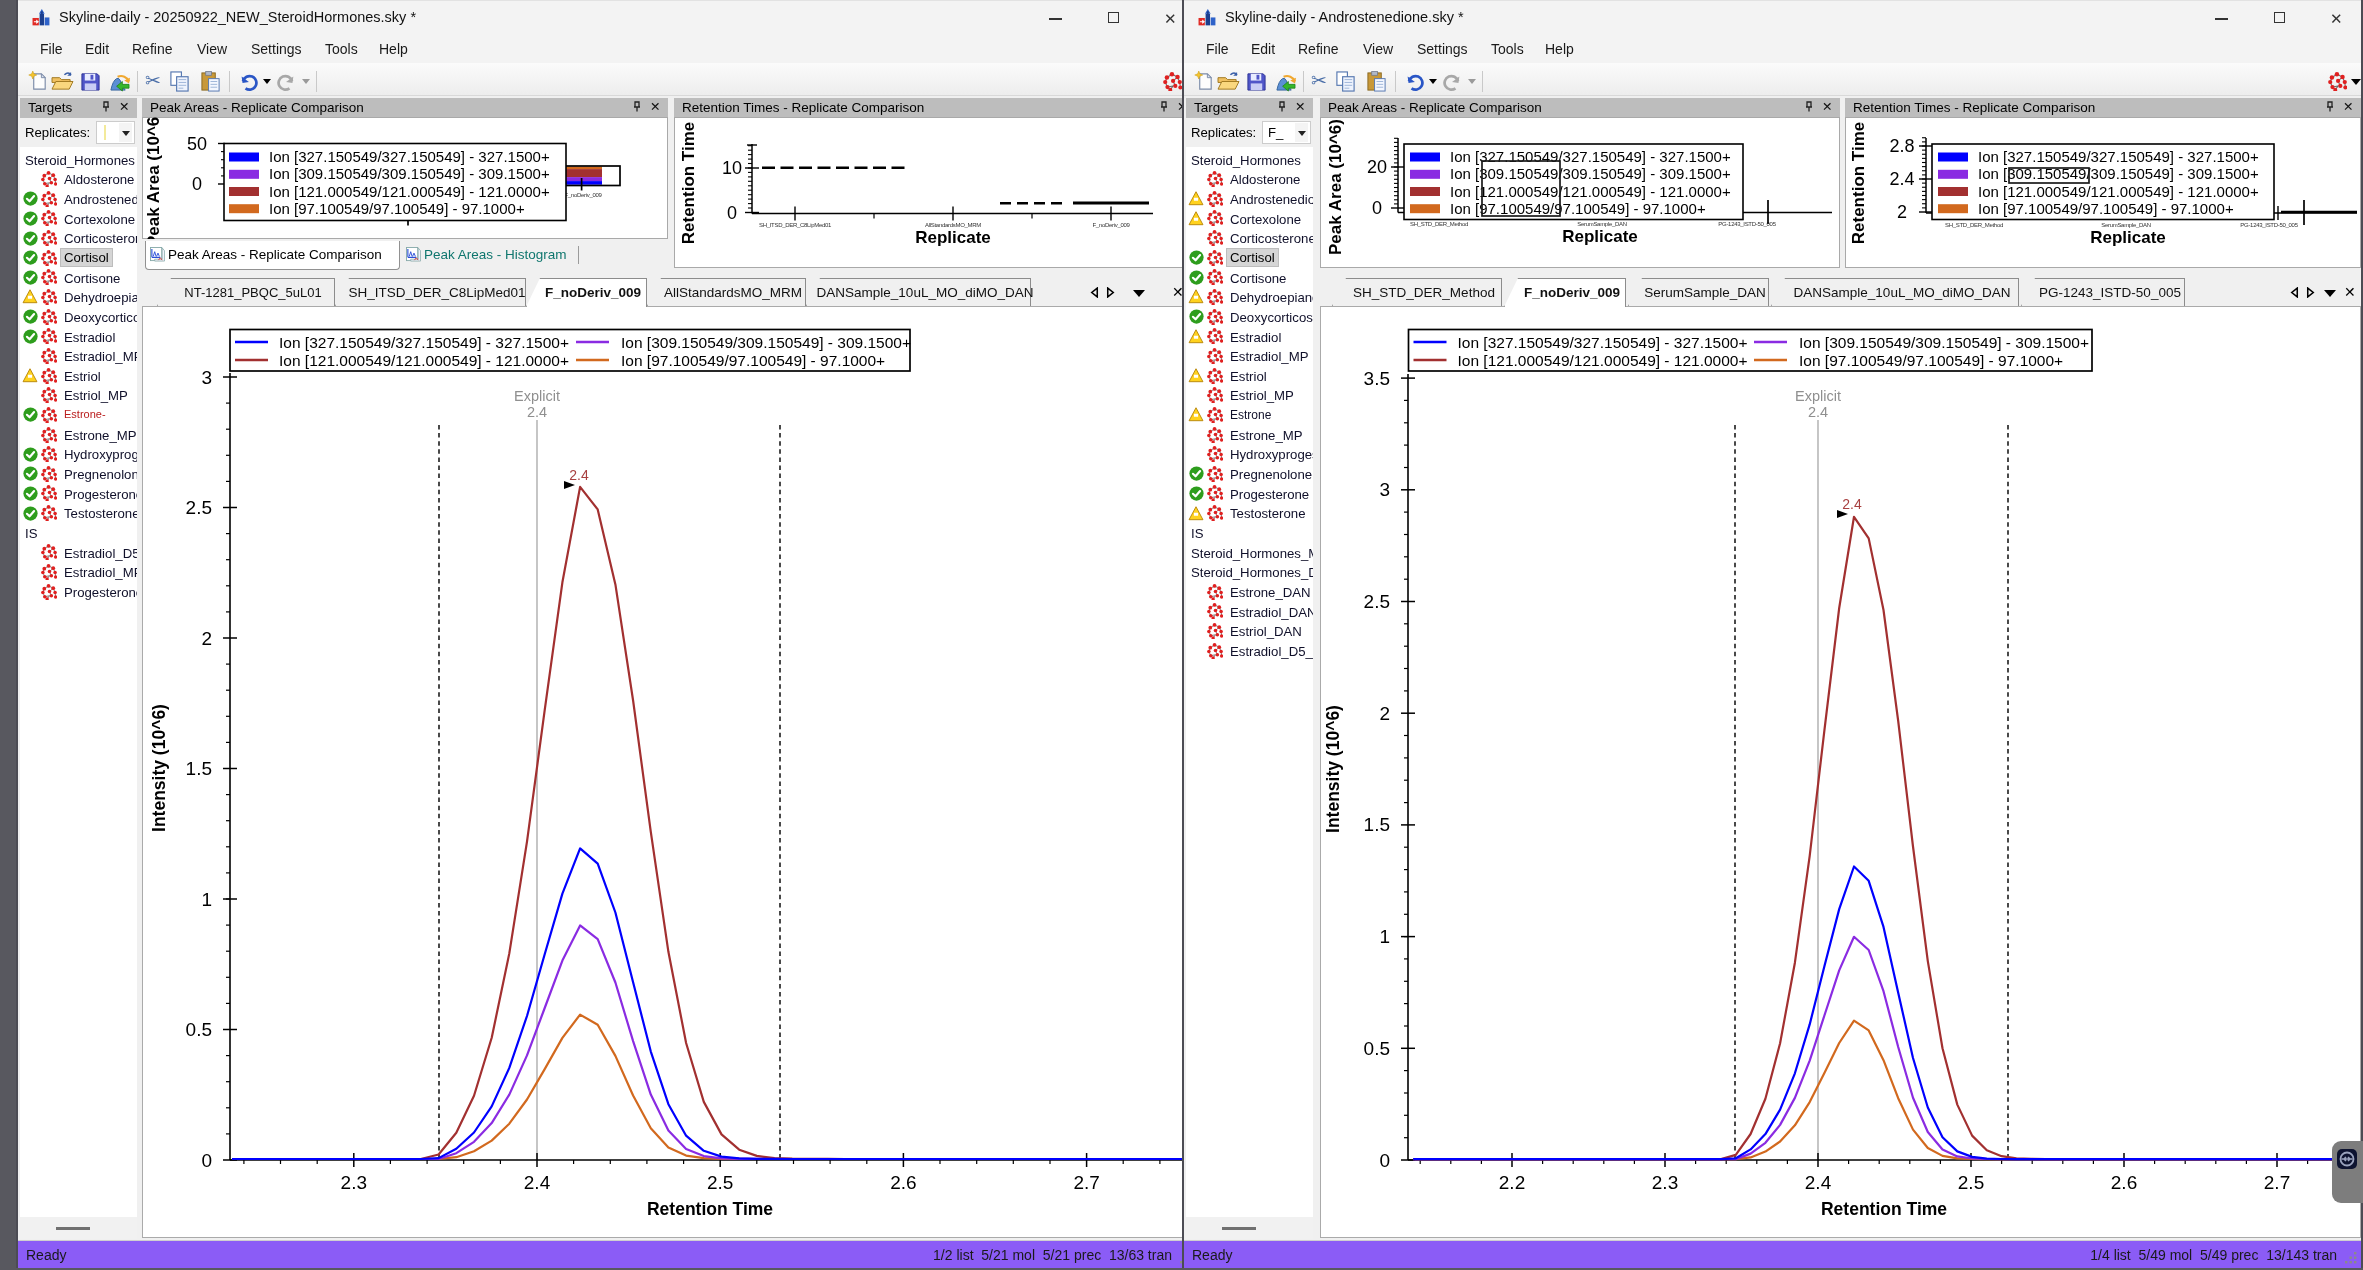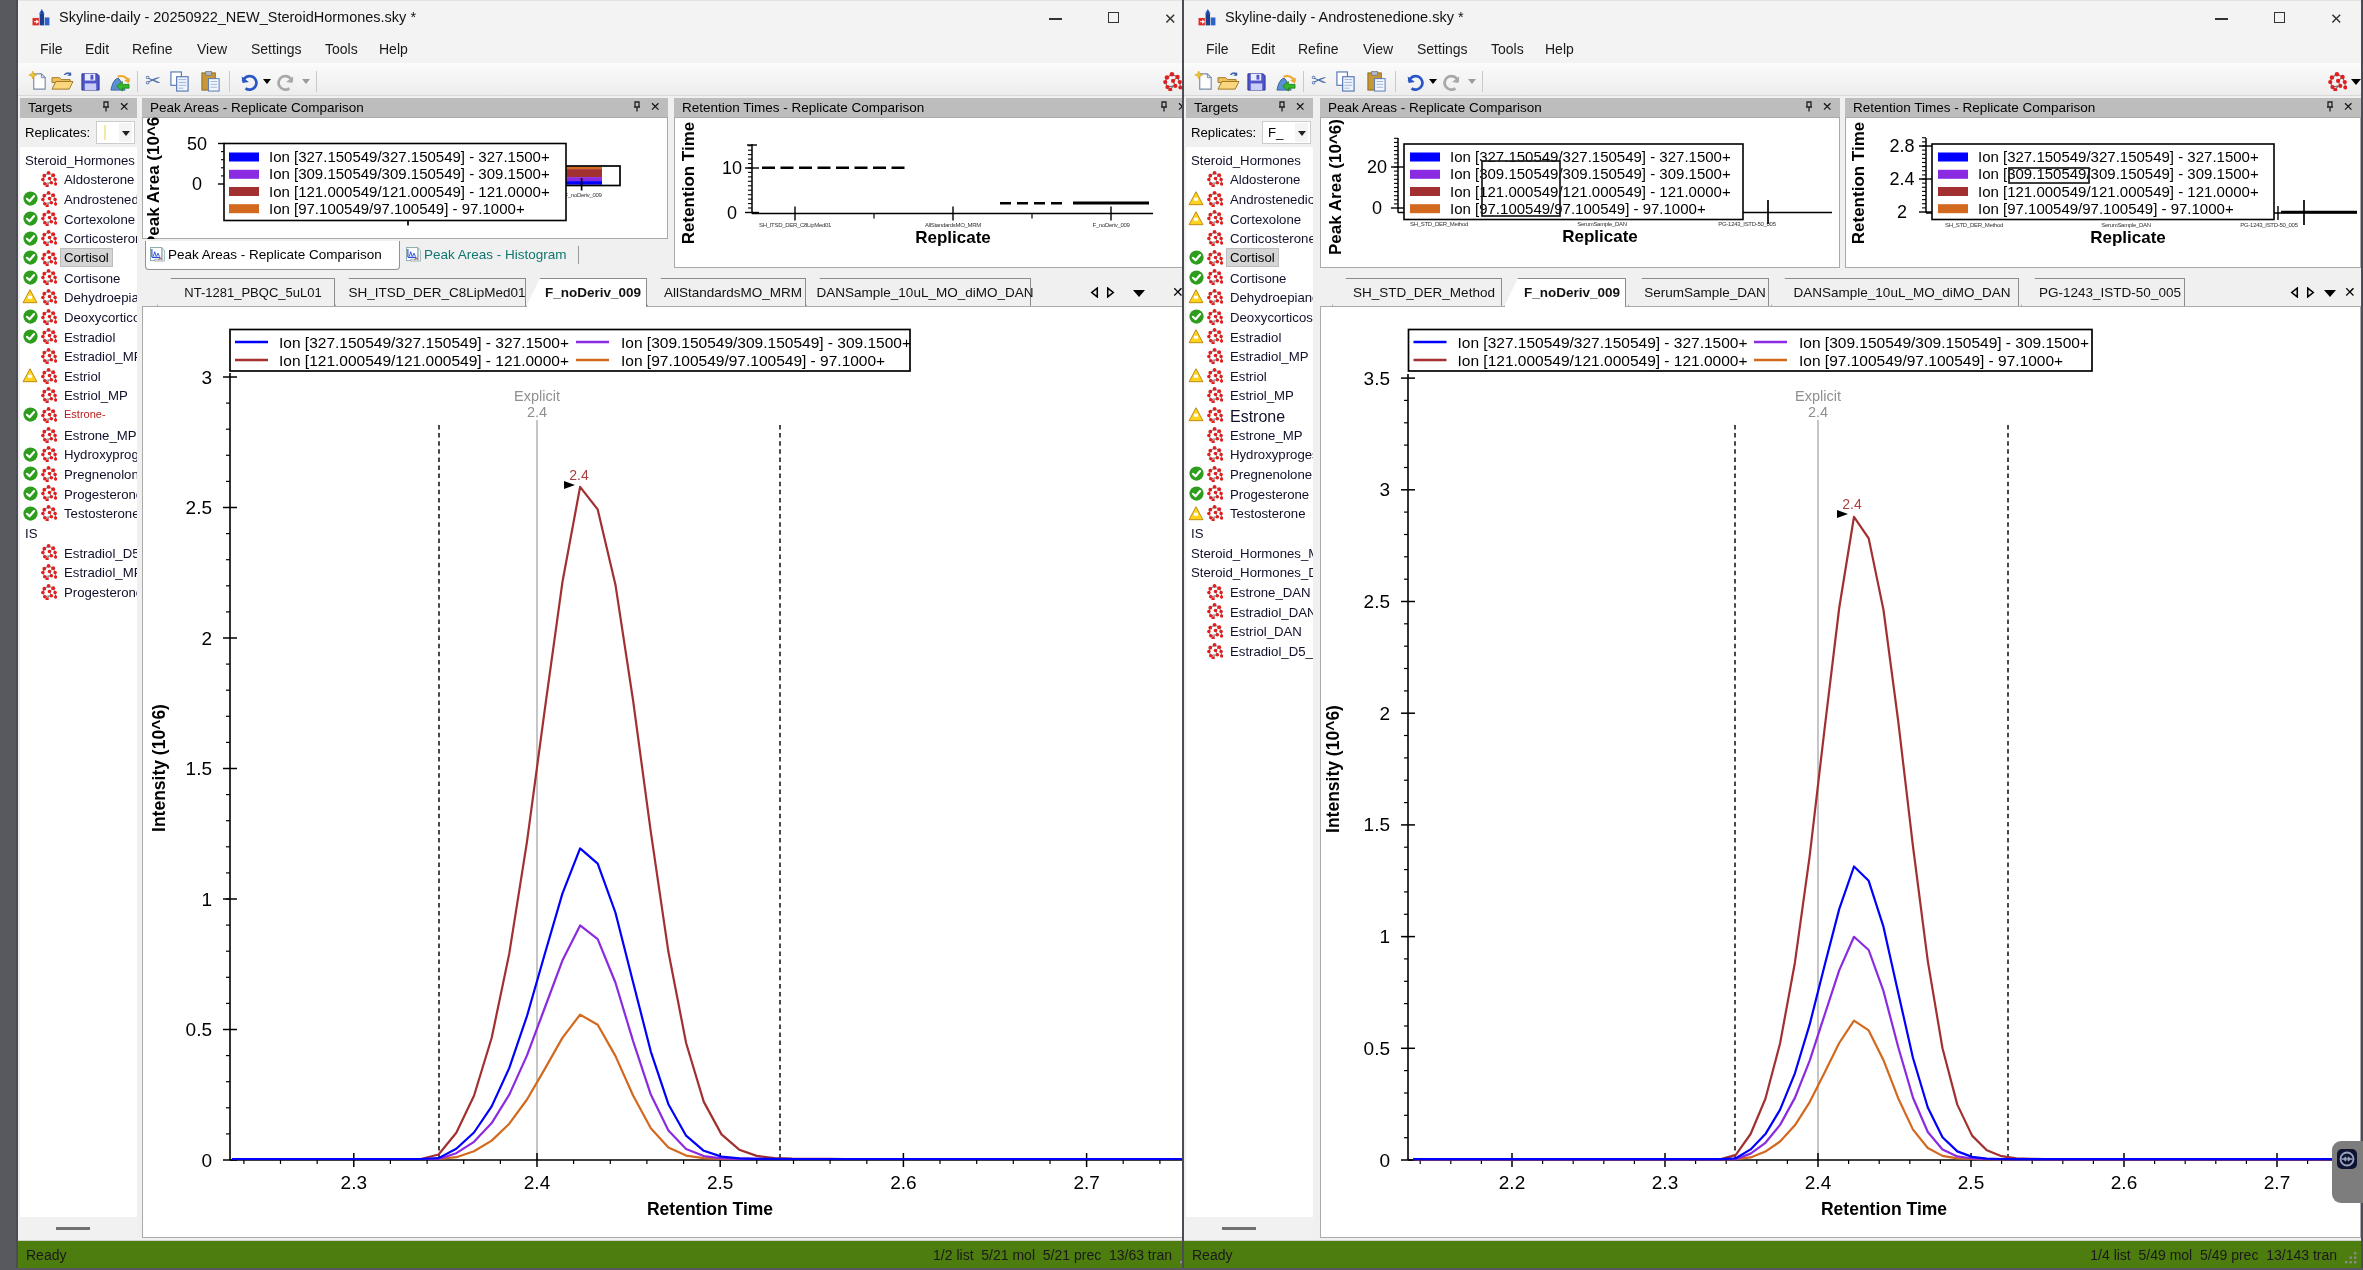--- a/index.html
+++ b/index.html
@@ -6,21 +6,21 @@
 .win{position:absolute;top:0;height:1268px;background:#f0f0f0;border-left:2px solid #4c4c54;border-right:2px solid #4c4c54;overflow:hidden}
 .tbar{position:absolute;left:0;top:0;right:0;height:33px;background:#f3f3f3;border-top:1px solid #e2e2e2}
 .ttext{position:absolute;left:41px;top:8px;font-size:14.5px;color:#111}
 .mbar{position:absolute;left:0;top:33px;right:0;height:30px;background:#f3f3f3;font-size:14px;color:#1a1a1a}
 .tool{position:absolute;left:0;top:63px;right:0;height:33px;background:linear-gradient(#fbfbfb,#ededed);border-bottom:1px solid #d9d9d9}
 .cap{position:absolute;height:20px;background:#bdbdbd;font-size:13.5px;color:#000;padding:2px 0 0 8px}
 .chartbox{position:absolute;background:#fff;border:1px solid #a9a9a9}
 .doctab{position:absolute;top:278px;height:28px;background:#f0f0f0;border:1px solid #8c8c8c;border-bottom:none;
  clip-path:polygon(14px 0,100% 0,100% 100%,0 100%);font-size:14.5px;color:#1a1a1a;text-align:center;padding-top:5px}
 .doctab.active{background:#fff;font-weight:bold;height:29px;z-index:3}
-.sbar{position:absolute;left:0;right:0;top:1240px;height:28px;background:#4d7c0f;border-top:1px solid #d0d0d0;font-size:14px;color:#1a1a1a}
+.sbar{position:absolute;left:0;right:0;top:1240px;height:28px;background:#8b5cf6;border-top:1px solid #d0d0d0;font-size:14px;color:#1a1a1a}
 text{font-family:"Liberation Sans",sans-serif}
 </style></head>
 <body>
 <div class="win" style="left:16px;width:1182px">
     <div class="tbar">
       <svg viewBox="0 0 18 18" width="19" height="19" style="position:absolute;left:14px;top:8px">
         <rect x="7.2" y="4.5" width="4.2" height="11" fill="#1b3f8f"></rect>
         <rect x="12" y="8" width="4.5" height="7.5" fill="#2e62c9"></rect>
         <path d="M9.3 0 L12 4.5 L6.6 4.5 Z" fill="#2e62c9"></path>
         <rect x="8.4" y="2.2" width="1.8" height="2.5" fill="#1b3f8f"></rect>
@@ -1165,21 +1165,21 @@
           <circle cx="13" cy="4.5" r="2"></circle>
           <circle cx="2" cy="9" r="1.9"></circle>
           <circle cx="9" cy="8" r="1.9"></circle>
           <circle cx="15" cy="9" r="1.9"></circle>
           <circle cx="4" cy="13.5" r="1.9"></circle>
           <circle cx="11" cy="12.5" r="1.9"></circle>
           <circle cx="15.5" cy="13.8" r="1.8"></circle>
           <circle cx="6.5" cy="16" r="1.8"></circle>
         </g>
       </svg>
-      <span style="position:absolute;left:44px;top:261.1px;font-size:16px;color:#10102a;white-space:nowrap">Estrone</span>
+      <span style="position:absolute;left:44px;top:261.1px;font-size:12px;color:#10102a;white-space:nowrap">Estrone</span>
       <svg viewBox="0 0 17 17" width="16" height="16" style="position:absolute;left:21px;top:279.5px">
         <g stroke="#666" stroke-width="0.9" fill="none">
           <path d="M8 2 L3.5 5 L2 9 L4 13.5 L6.5 16 M8 2 L13 4.5 L15 9 L15.5 13.5 M4 13.5 L9 12.5 L6.5 16 M9 8 L11 12.5 M13 4.5 L9 8"></path>
         </g>
         <g fill="#e02020">
           <circle cx="8" cy="2" r="2"></circle>
           <circle cx="3.5" cy="5" r="2"></circle>
           <circle cx="13" cy="4.5" r="2"></circle>
           <circle cx="2" cy="9" r="1.9"></circle>
           <circle cx="9" cy="8" r="1.9"></circle>

